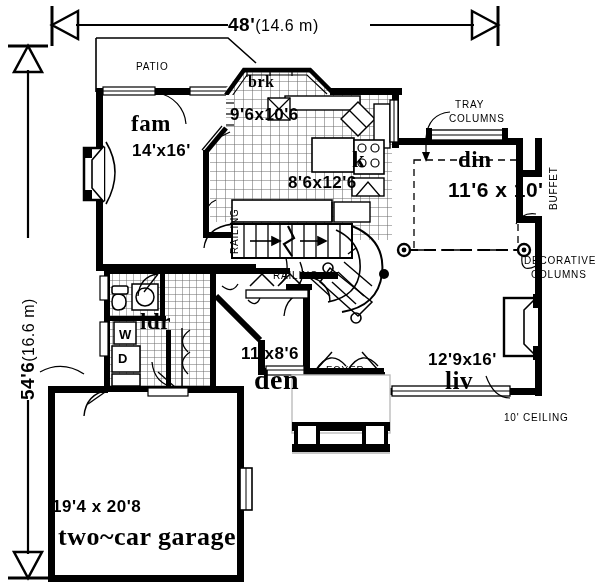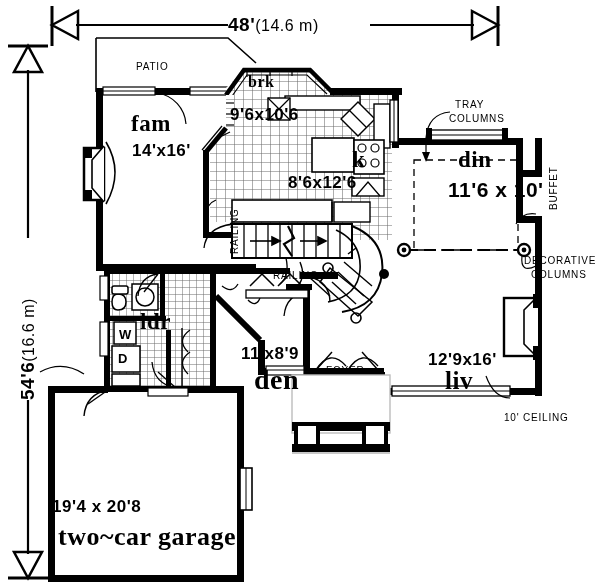--- a/index.html
+++ b/index.html
@@ -473,21 +473,21 @@
 <div class="lbl note rot90" style="left:549px; top:210px;">BUFFET</div>
 
 <div class="lbl note" style="left:524px; top:256px;">DECORATIVE</div>
 <div class="lbl note" style="left:531px; top:270px;text-align:center;">COLUMNS</div>
 
 <div class="lbl dim" style="left:428px; top:351px; font-size:17px;">12'9x16'</div>
 <div class="lbl room-name" style="left:445px; top:368px; font-size:25px;">liv</div>
 
 <div class="lbl note" style="left:504px; top:413px;">10' CEILING</div>
 
-<div class="lbl dim" style="left:241px; top:345px; font-size:17px;">11'x8'9</div>
+<div class="lbl dim" style="left:241px; top:345px; font-size:17px;">11'x8'6</div>
 <div class="lbl room-name" style="left:254px; top:366px; font-size:28px;">den</div>
 
 <div class="lbl note" style="left:326px; top:326px;margin-top:40px;">FOYER</div>
 
 <div class="lbl note rot90" style="left:230px; top:254px;">RAILING</div>
 
 <div class="lbl note" style="left:273px; top:271px;">RAILING</div>
 
 <div class="lbl room-name" style="left:140px; top:310px; font-size:23px;">ldr</div>
 <div class="lbl dim" style="left:119px; top:328px; font-size:13px; font-weight:bold;">W</div>

